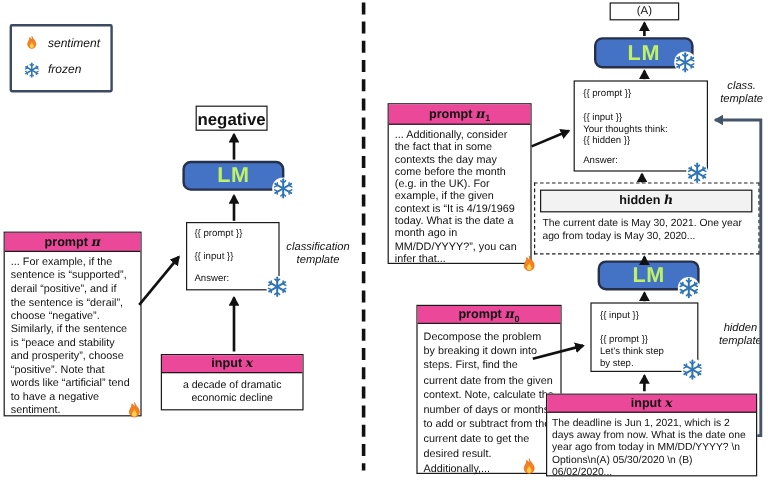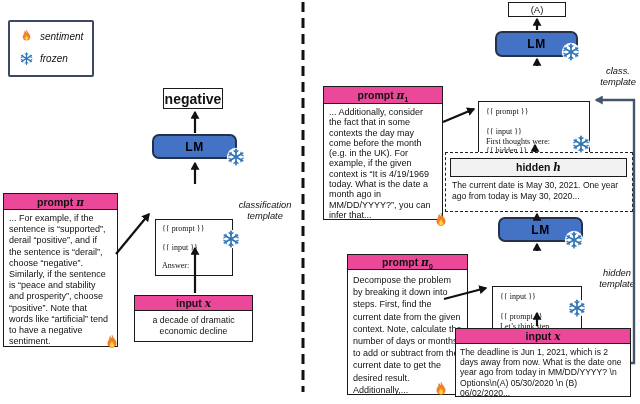--- a/index.html
+++ b/index.html
@@ -4,25 +4,25 @@
 <style>
   html,body{margin:0;padding:0;background:#fff;}
   #fig{position:relative;width:640px;height:404px;background:#fff;overflow:hidden;
        font-family:"Liberation Sans",sans-serif;color:#111;}
   .box{position:absolute;border:1.6px solid #1a1a1a;background:#fff;box-sizing:border-box;}
   .hdr{background:#ec4899;border-bottom:1.6px solid #1a1a1a;font-weight:bold;text-align:center;
        font-size:10.5px;box-sizing:border-box;}
   .math{font-family:"DejaVu Serif",serif;font-style:italic;}
   sub.subn{font-size:7.5px;}
   .btxt{font-size:9px;line-height:11.3px;padding:3px 5px;text-align:left;}
-  .mono{font-family:Liberation Serif, serif;font-size:8px;margin-top:34px;}
+  .mono{font-family:Liberation Sans, sans-serif;font-size:8px;}
   .tslot{height:10px;line-height:10px;white-space:pre;}
   .tslot.gap{height:8.5px;}
-  .lm{position:absolute;background:#4472c4;border:2px solid #26304b;border-radius:7px;color:#000000;
-      font-weight:bold;font-size:12px;display:flex;align-items:center;justify-content:center;
+  .lm{position:absolute;background:#4472c4;border:2px solid #26304b;border-radius:7px;color:#bef264;
+      font-weight:bold;font-size:18px;display:flex;align-items:center;justify-content:center;
       letter-spacing:.5px;box-sizing:border-box;}
   .lbl{position:absolute;font-style:italic;font-size:9.3px;line-height:11px;text-align:center;}
   .ctr{display:flex;align-items:center;justify-content:center;text-align:center;}
   .icon{position:absolute;}
   .legend-row{display:flex;align-items:center;gap:6px;font-style:italic;font-size:10px;}
   svg.overlay{position:absolute;left:0;top:0;pointer-events:none;}
 </style>
 </head>
 <body>
 
@@ -108,21 +108,21 @@
   </div>
 
   <div class="lm" style="left:495px;top:31px;width:83px;height:26px;">
     <span>LM</span>
   </div>
 
   <div class="box mono" style="left:478px;top:67px;width:112px;height:76px;border-width:1.8px;padding:5px 0 0 7px;">
     <div class="tslot">{{ prompt }}</div>
     <div class="tslot gap" style="height:10px;"></div>
     <div class="tslot" style="height:9.5px;line-height:9.5px;">{{ input }}</div>
-    <div class="tslot" style="height:9.5px;line-height:9.5px;">First thoughts were:</div>
+    <div class="tslot" style="height:9.5px;line-height:9.5px;">Your thoughts think:</div>
     <div class="tslot" style="height:9.5px;line-height:9.5px;">{{ hidden }}</div>
     <div class="tslot gap" style="height:7.5px;"></div>
     <div class="tslot">Answer:</div>
   </div>
 
   <div class="lbl" style="left:596px;top:66px;width:44px;">
     <div>class.</div>
     <div>template</div>
   </div>
 

